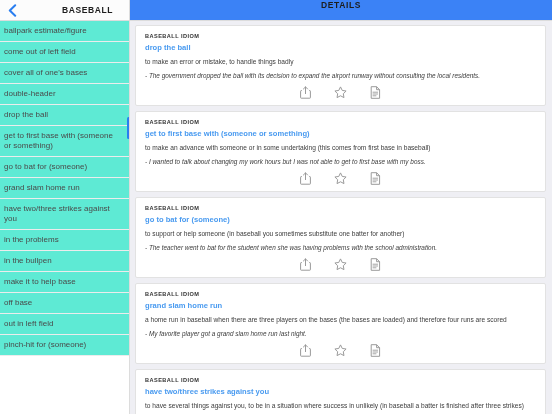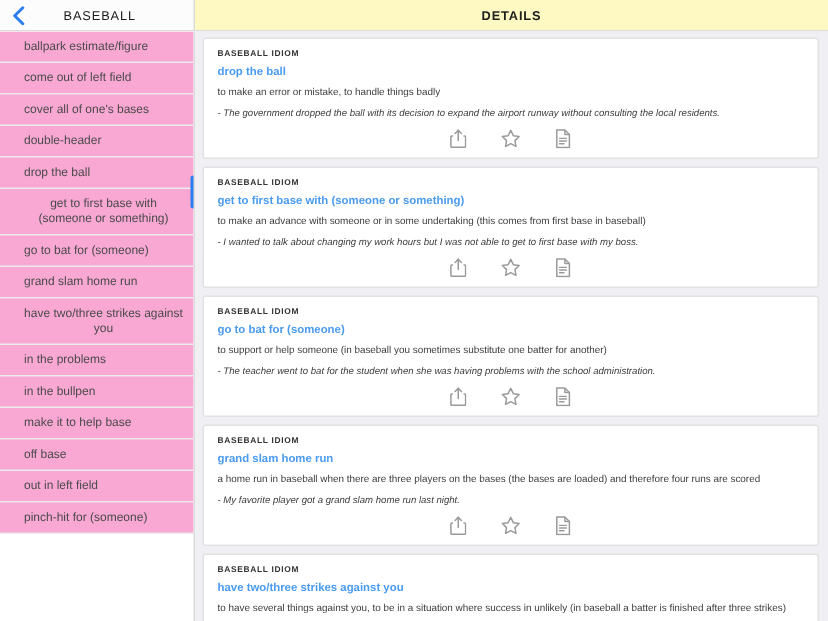--- a/index.html
+++ b/index.html
@@ -26,56 +26,55 @@
   }
   .back-chevron {
     width: 16px; height: 16px;
     display: flex; align-items: center; justify-content: center;
     margin-left: 4px;
     color: #2a7ef0;
     cursor: pointer;
   }
   .back-chevron svg { display: block; }
   .pane-title {
-    flex: 1; text-align: center;
-    font-size: 8.5px; font-weight: normal; letter-spacing: .6px;
+    flex: 1; text-align: right;
+    font-size: 8.5px; font-weight: bold; letter-spacing: .6px;
     color: #1d1d1d;
     padding-right: 16px;
   }
   .topbar-right {
-    flex: 1; display: flex; align-items: center; justify-content: center;
-    background: #fef9c3;
+    flex: 1; display: flex; align-items: flex-start; justify-content: center;
+    background: #3b82f6;
   }
   .details-title {
     font-size: 8.5px; font-weight: bold; letter-spacing: .6px; color: #1d1d1d;
   }
 
   
   .body { flex: 1; display: flex; min-height: 0; }
 
   
   .listpane {
     width: 130px; flex: 0 0 130px;
     background: #ffffff;
     border-right: 1px solid #dcdcdc;
     overflow: hidden;
     position: relative;
   }
   .list-row {
-    padding: 5px 7px 5px 16px;
+    padding: 5px 7px 5px 4px;
     font-size: 8px;
     line-height: 10px;
     color: #4a4a4a;
     border-bottom: 1px solid #ececec;
     cursor: pointer;
-    background: #f9a8d4;
+    background: #5eead4;
     min-height: 20px;
     display: flex;
     align-items: center;
-    text-align: center;
   }
   .list-row.two-line { min-height: 30px; }
   .list-scroll-indicator {
     position: absolute;
     left: 127px;
     width: 2.5px;
     background: #2a7ef0;
     border-radius: 2px;
   }
 

